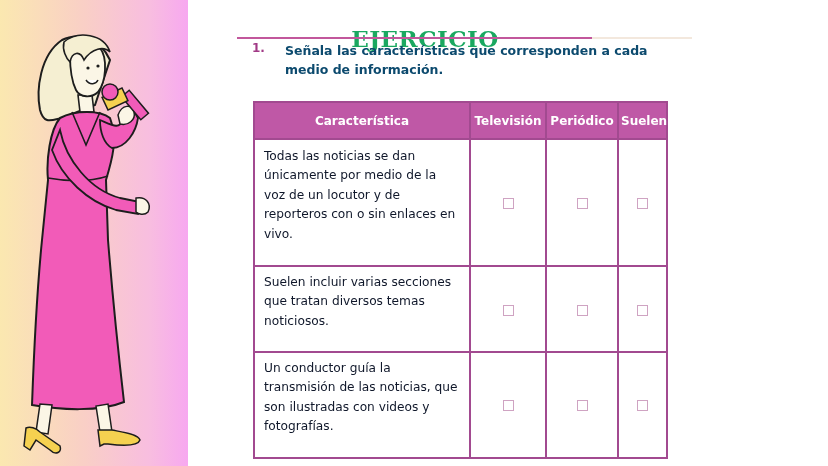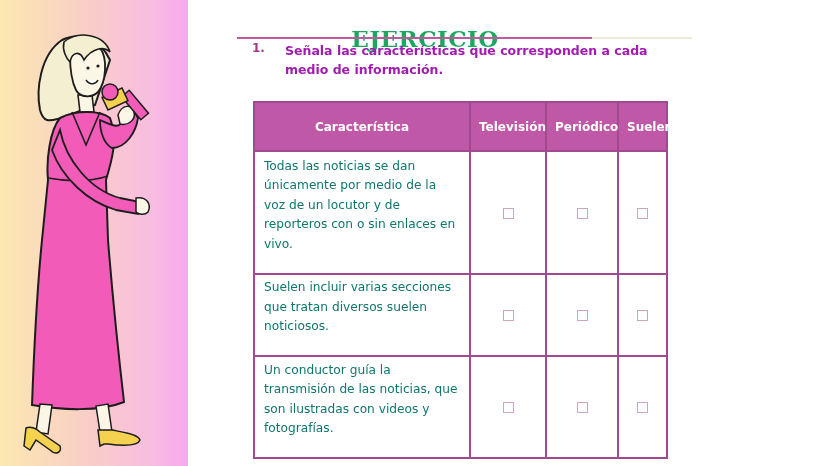--- a/index.html
+++ b/index.html
@@ -22,35 +22,35 @@
       position: absolute; left: 237px; top: 37px; width: 355px; height: 2px; background: #c2579c;
     }
     .title-rule-beige {
       position: absolute; left: 592px; top: 37px; width: 100px; height: 2px; background: #f3e8dd;
     }
     .question-num {
       position: absolute; left: 252px; top: 41px; font-size: 12px; font-weight: bold; color: #a13a86;
     }
     .question-text {
       position: absolute; left: 285px; top: 41px; width: 400px;
-      font-size: 12.5px; font-weight: bold; color: #a21caf; line-height: 19px;
+      font-size: 12.5px; font-weight: bold; color: #0c4a6e; line-height: 19px;
     }
     table.exercise {
       position: absolute; left: 253px; top: 101px;
       border-collapse: collapse; table-layout: fixed;
       width: 413px; height: 358px;
       border: 2px solid #a24a90;
     }
-    table.exercise th, table.exercise td { border: 2px solid #a24a90; padding: 8px; }
+    table.exercise th, table.exercise td { border: 2px solid #a24a90; padding: 2px; }
     table.exercise th {
       background: #bf58a6; color: #ffffff; font-weight: bold; font-size: 12px;
       height: 31px; text-align: center; border-color: #a24a90;
     }
     table.exercise td.desc {
-      font-size: 12.2px; color: #0f766e; line-height: 19.5px;
+      font-size: 12.2px; color: #0f172a; line-height: 19.5px;
       padding: 2px 8px 16px 9px; vertical-align: middle; text-align: left;
     }
     table.exercise td.check { text-align: center; vertical-align: middle; }
     .checkbox {
       display: inline-block; width: 11px; height: 11px;
       border: 1.5px solid #cfa3c2; background: #fff; vertical-align: middle;
       box-sizing: border-box; cursor: pointer;
     }
     col.c1 { width: 216px; } col.c2 { width: 76px; } col.c3 { width: 72px; } col.c4 { width: 49px; }
   </style>
@@ -121,21 +121,21 @@
     </tr>
   </thead>
   <tbody>
     <tr style="height:90px">
       <td class="desc">Todas las noticias se dan únicamente por medio de la voz de un locutor y de reporteros con o sin enlaces en vivo.</td>
       <td class="check"><span class="checkbox"></span></td>
       <td class="check"><span class="checkbox"></span></td>
       <td class="check"><span class="checkbox"></span></td>
     </tr>
     <tr style="height:71px">
-      <td class="desc">Suelen incluir varias secciones que tratan diversos suelen noticiosos.</td>
+      <td class="desc">Suelen incluir varias secciones que tratan diversos temas noticiosos.</td>
       <td class="check"><span class="checkbox"></span></td>
       <td class="check"><span class="checkbox"></span></td>
       <td class="check"><span class="checkbox"></span></td>
     </tr>
     <tr style="height:91px">
       <td class="desc">Un conductor guía la transmisión de las noticias, que son ilustradas con videos y fotografías.</td>
       <td class="check"><span class="checkbox"></span></td>
       <td class="check"><span class="checkbox"></span></td>
       <td class="check"><span class="checkbox"></span></td>
     </tr>

